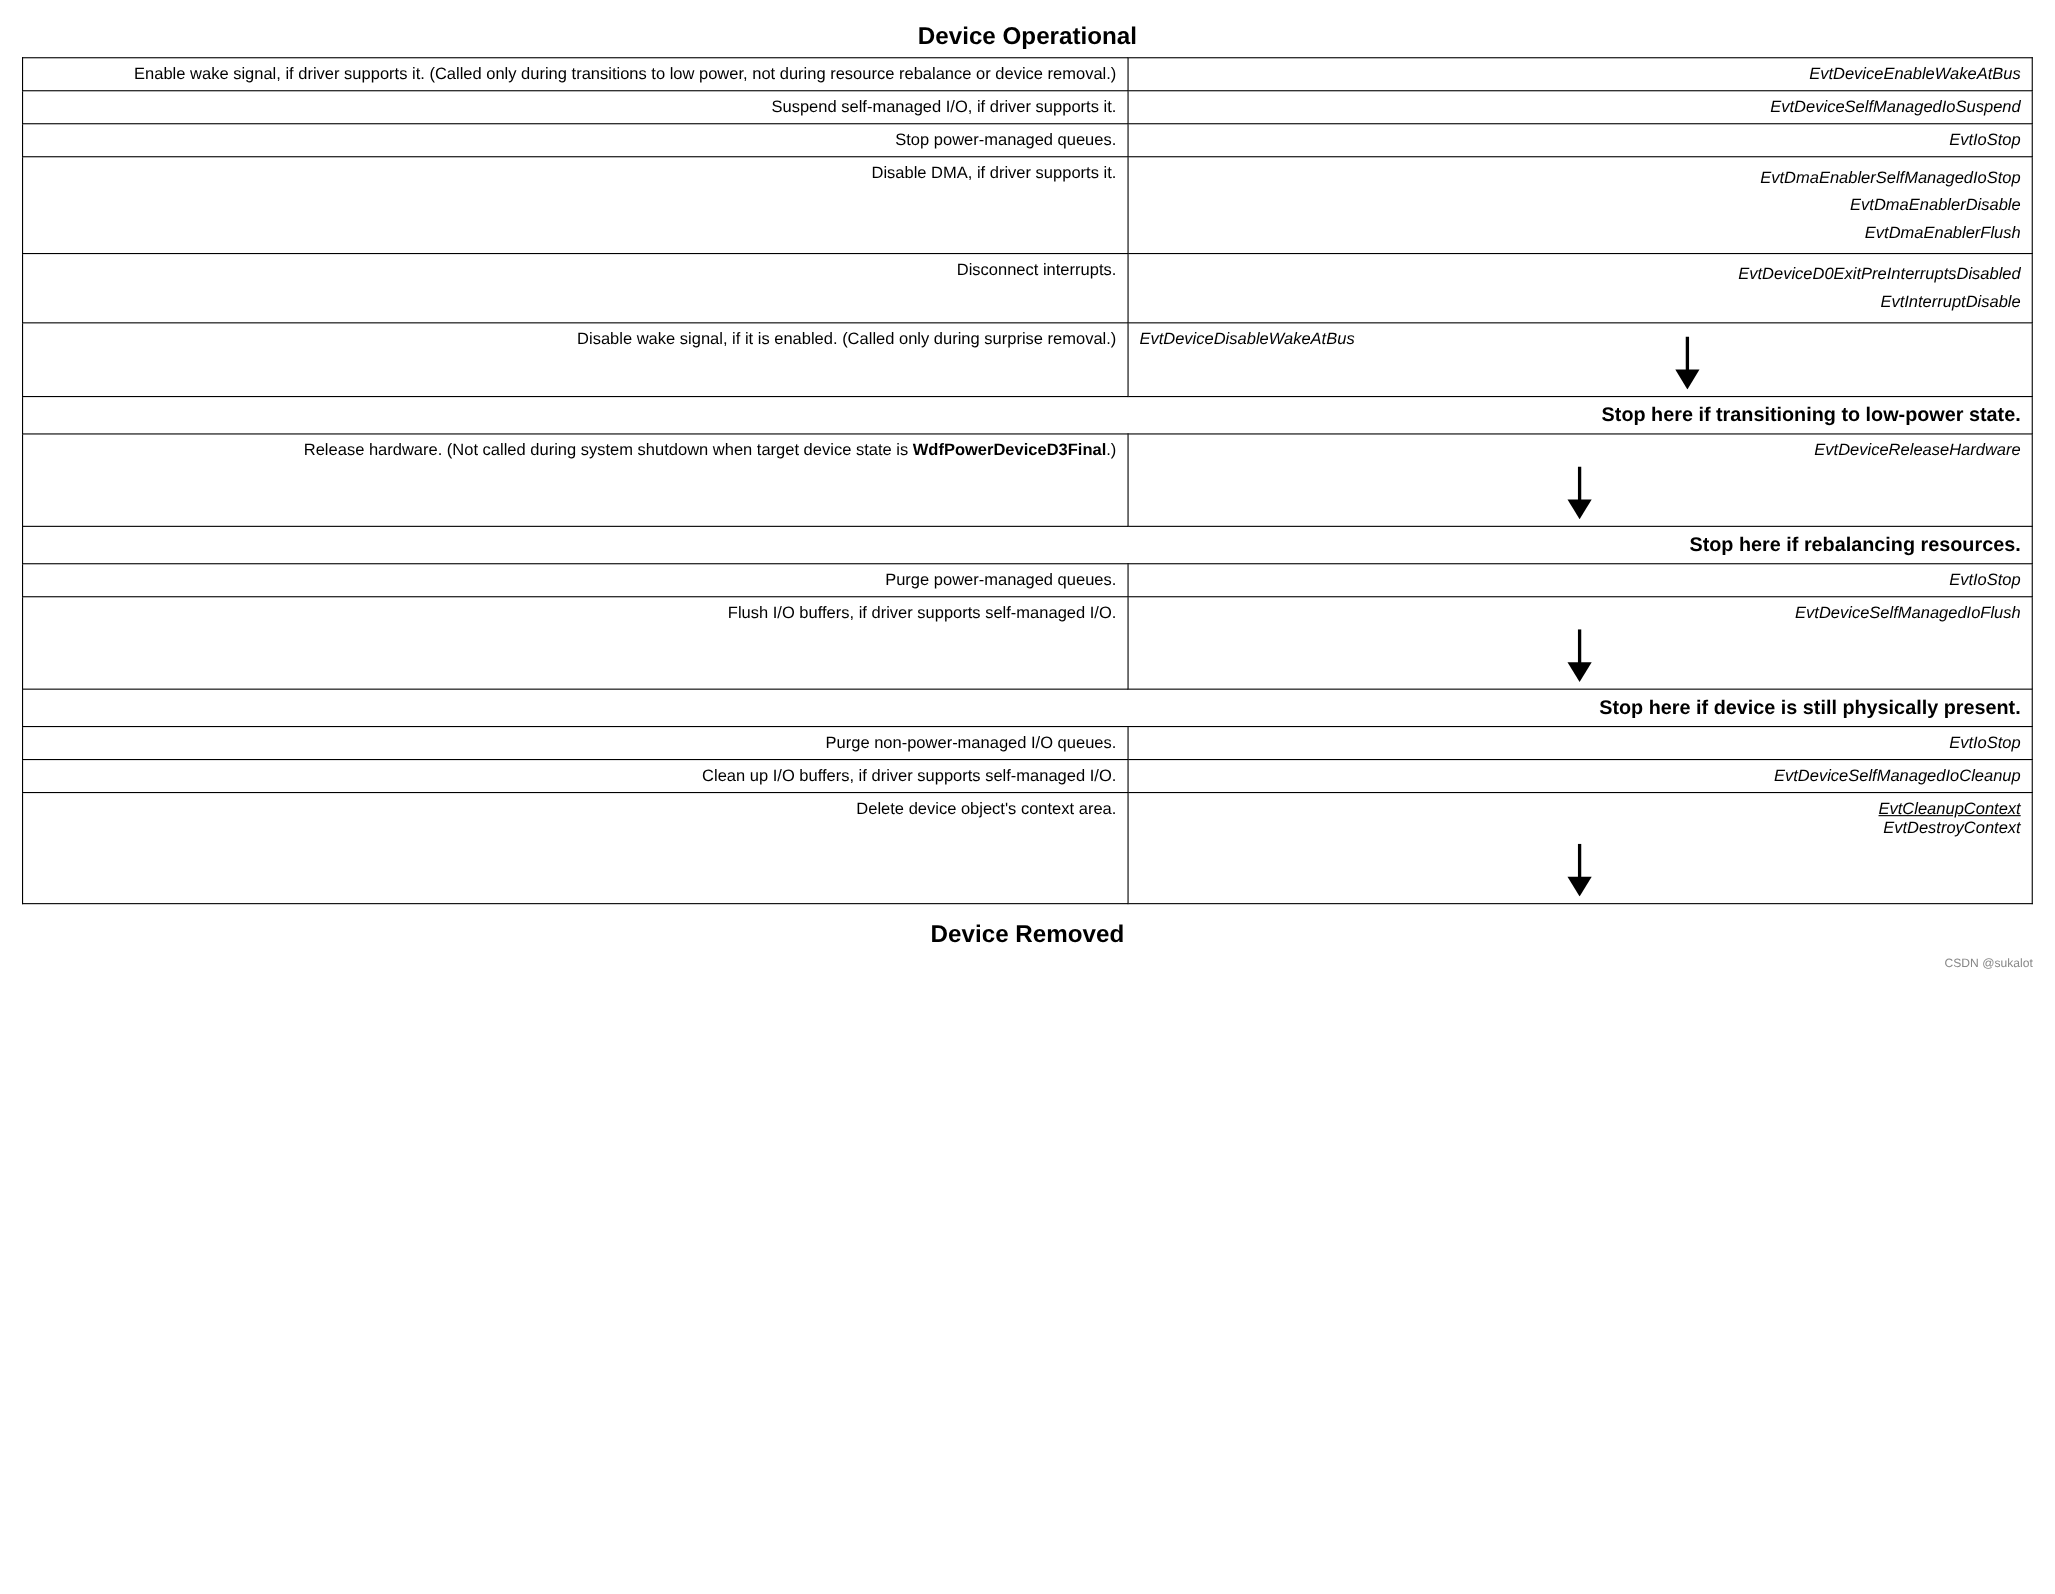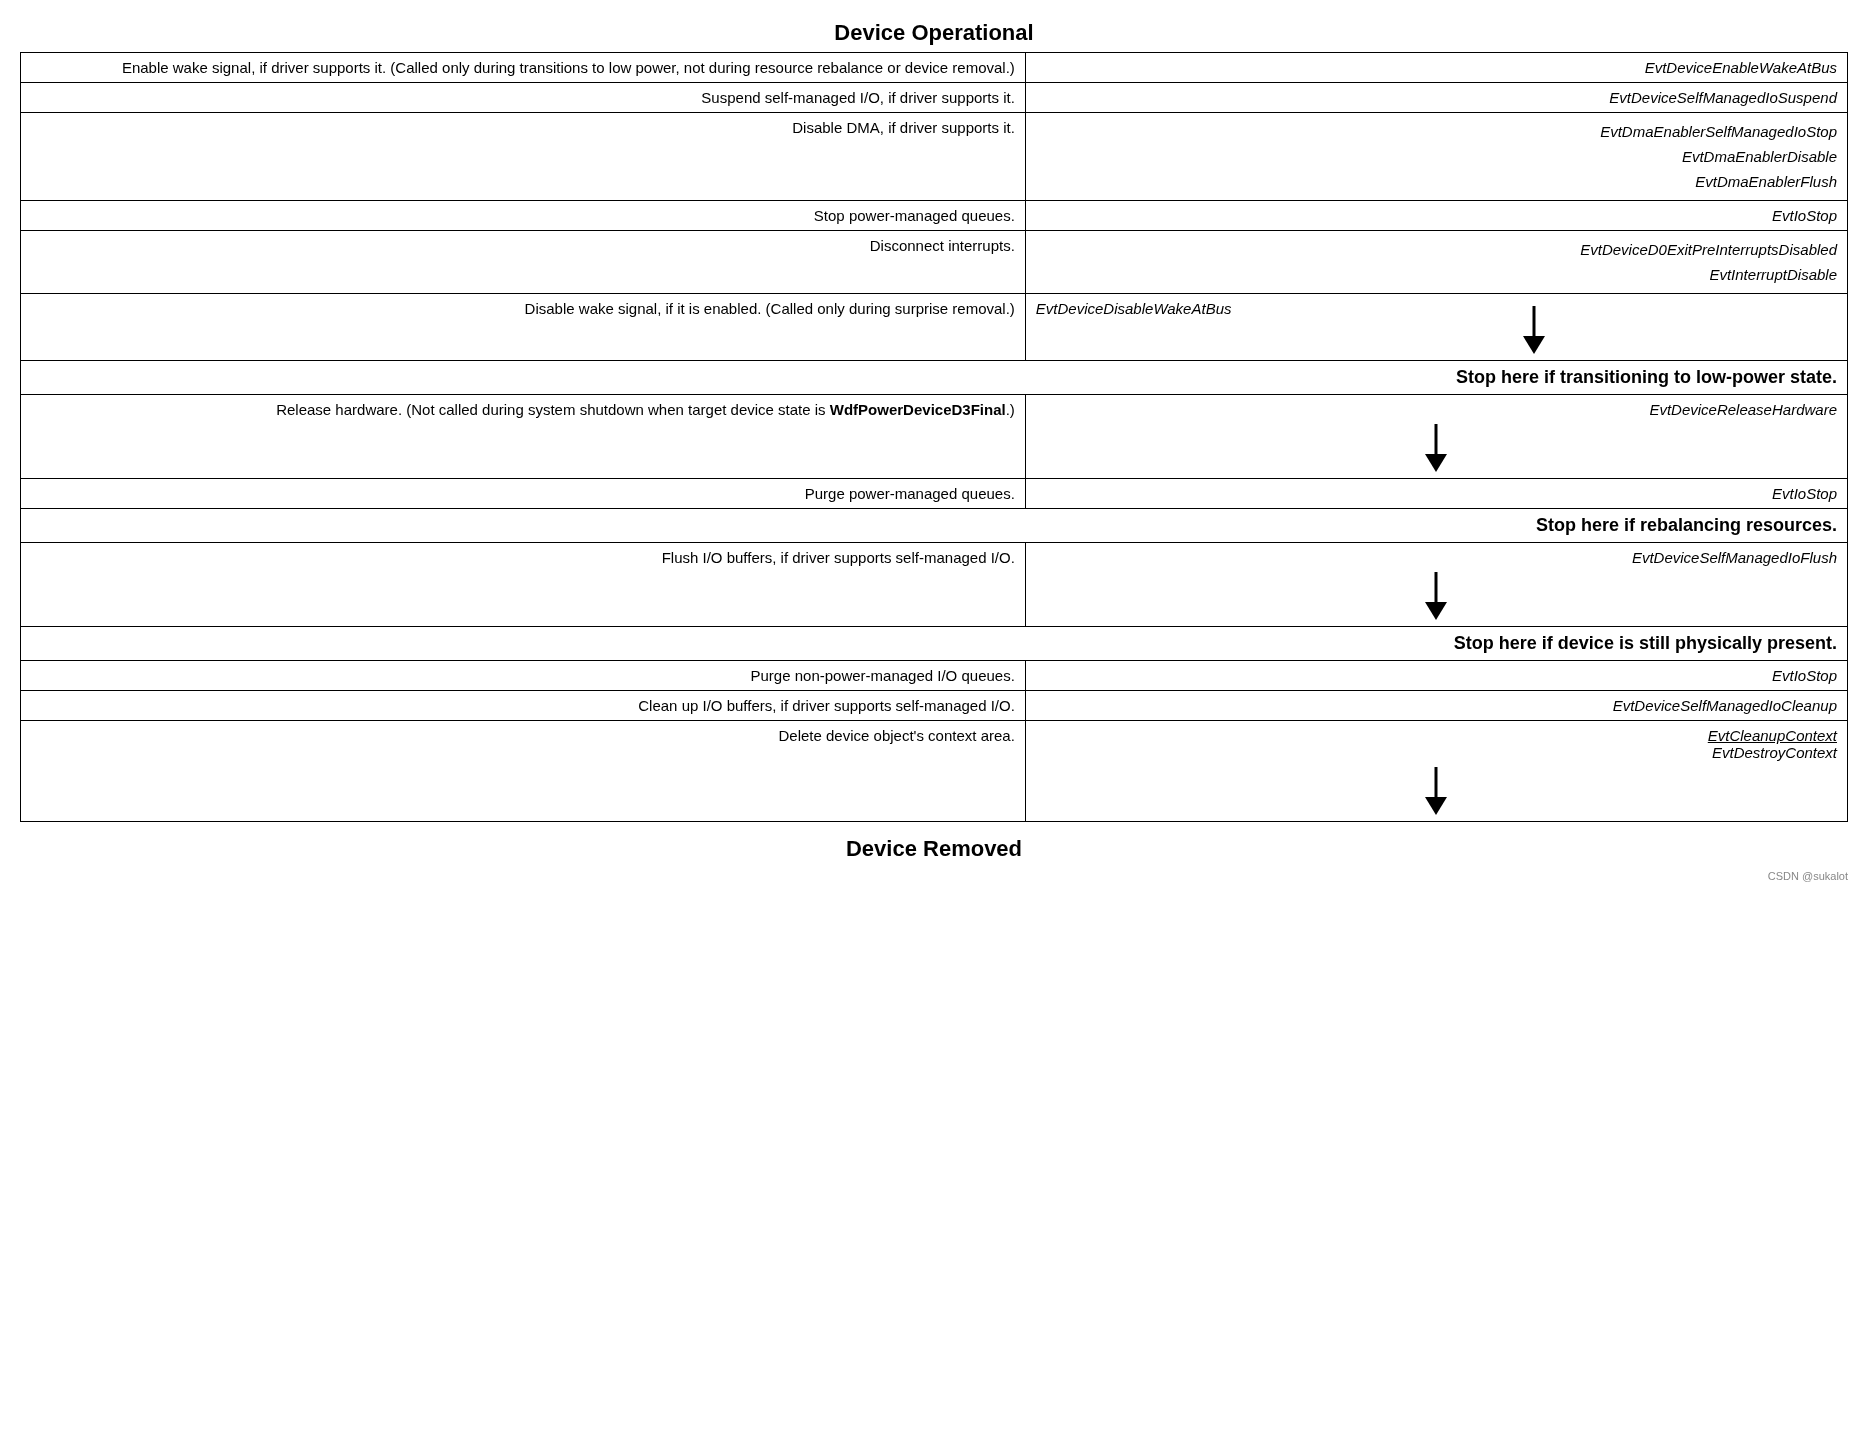--- a/index.html
+++ b/index.html
@@ -89,36 +89,36 @@
     <td class="left-col">Enable wake signal, if driver supports it. (Called only during transitions to low power, not during resource rebalance or device removal.)</td>
     <td class="right-col">EvtDeviceEnableWakeAtBus</td>
   </tr>
 
   <tr>
     <td class="left-col">Suspend self-managed I/O, if driver supports it.</td>
     <td class="right-col">EvtDeviceSelfManagedIoSuspend</td>
   </tr>
 
   <tr>
+    <td class="left-col">Stop power-managed queues.</td>
+    <td class="right-col">EvtIoStop</td>
+  </tr>
+
+  <tr>
     <td class="left-col">Disable DMA, if driver supports it.</td>
     <td class="right-col">
       <div class="right-col-multi">
         <div class="italic-item">EvtDmaEnablerSelfManagedIoStop</div>
         <div class="italic-item">EvtDmaEnablerDisable</div>
         <div class="italic-item">EvtDmaEnablerFlush</div>
       </div>
     </td>
   </tr>
 
   <tr>
-    <td class="left-col">Stop power-managed queues.</td>
-    <td class="right-col">EvtIoStop</td>
-  </tr>
-
-  <tr>
     <td class="left-col">Disconnect interrupts.</td>
     <td class="right-col">
       <div class="right-col-multi">
         <div class="italic-item">EvtDeviceD0ExitPreInterruptsDisabled</div>
         <div class="italic-item">EvtInterruptDisable</div>
       </div>
     </td>
   </tr>
 
 
@@ -152,26 +152,26 @@
           <svg width="26" height="48" viewBox="0 0 26 48">
             <line x1="13" y1="0" x2="13" y2="36" stroke="#000" stroke-width="3"></line>
             <polygon points="13,48 2,30 24,30" fill="#000"></polygon>
           </svg>
         </div>
       </div>
     </td>
   </tr>
 
   <tr>
+    <td colspan="2" class="section-header">Stop here if rebalancing resources.</td>
+  </tr>
+
+  <tr>
     <td class="left-col">Purge power-managed queues.</td>
     <td class="right-col">EvtIoStop</td>
-  </tr>
-
-  <tr>
-    <td colspan="2" class="section-header">Stop here if rebalancing resources.</td>
   </tr>
 
   <tr>
     <td class="left-col">Flush I/O buffers, if driver supports self-managed I/O.</td>
     <td class="right-col">
       <div style="display:flex; flex-direction:column; height:100%;">
         <div style="font-style:italic;">EvtDeviceSelfManagedIoFlush</div>
         <div style="flex:1; display:flex; justify-content:center; padding-top:6px;">
           <svg width="26" height="48" viewBox="0 0 26 48">
             <line x1="13" y1="0" x2="13" y2="36" stroke="#000" stroke-width="3"></line>

